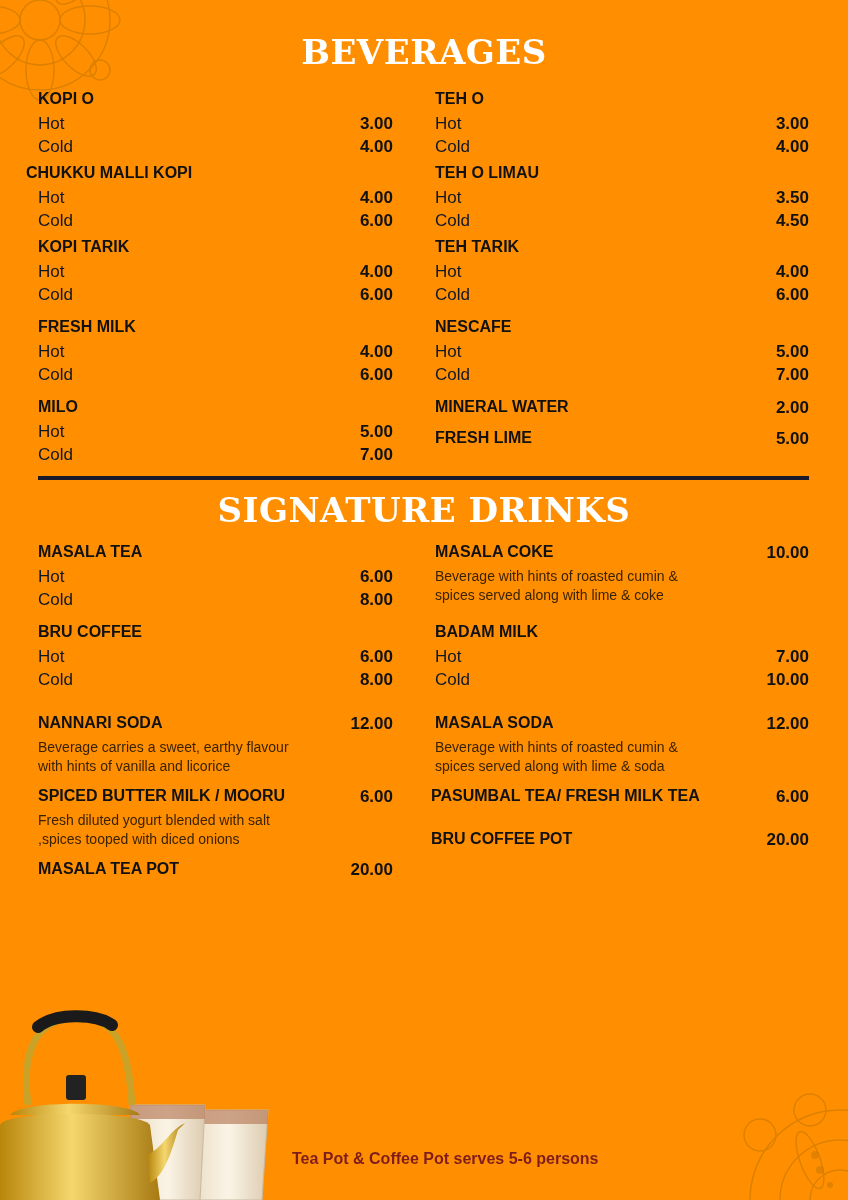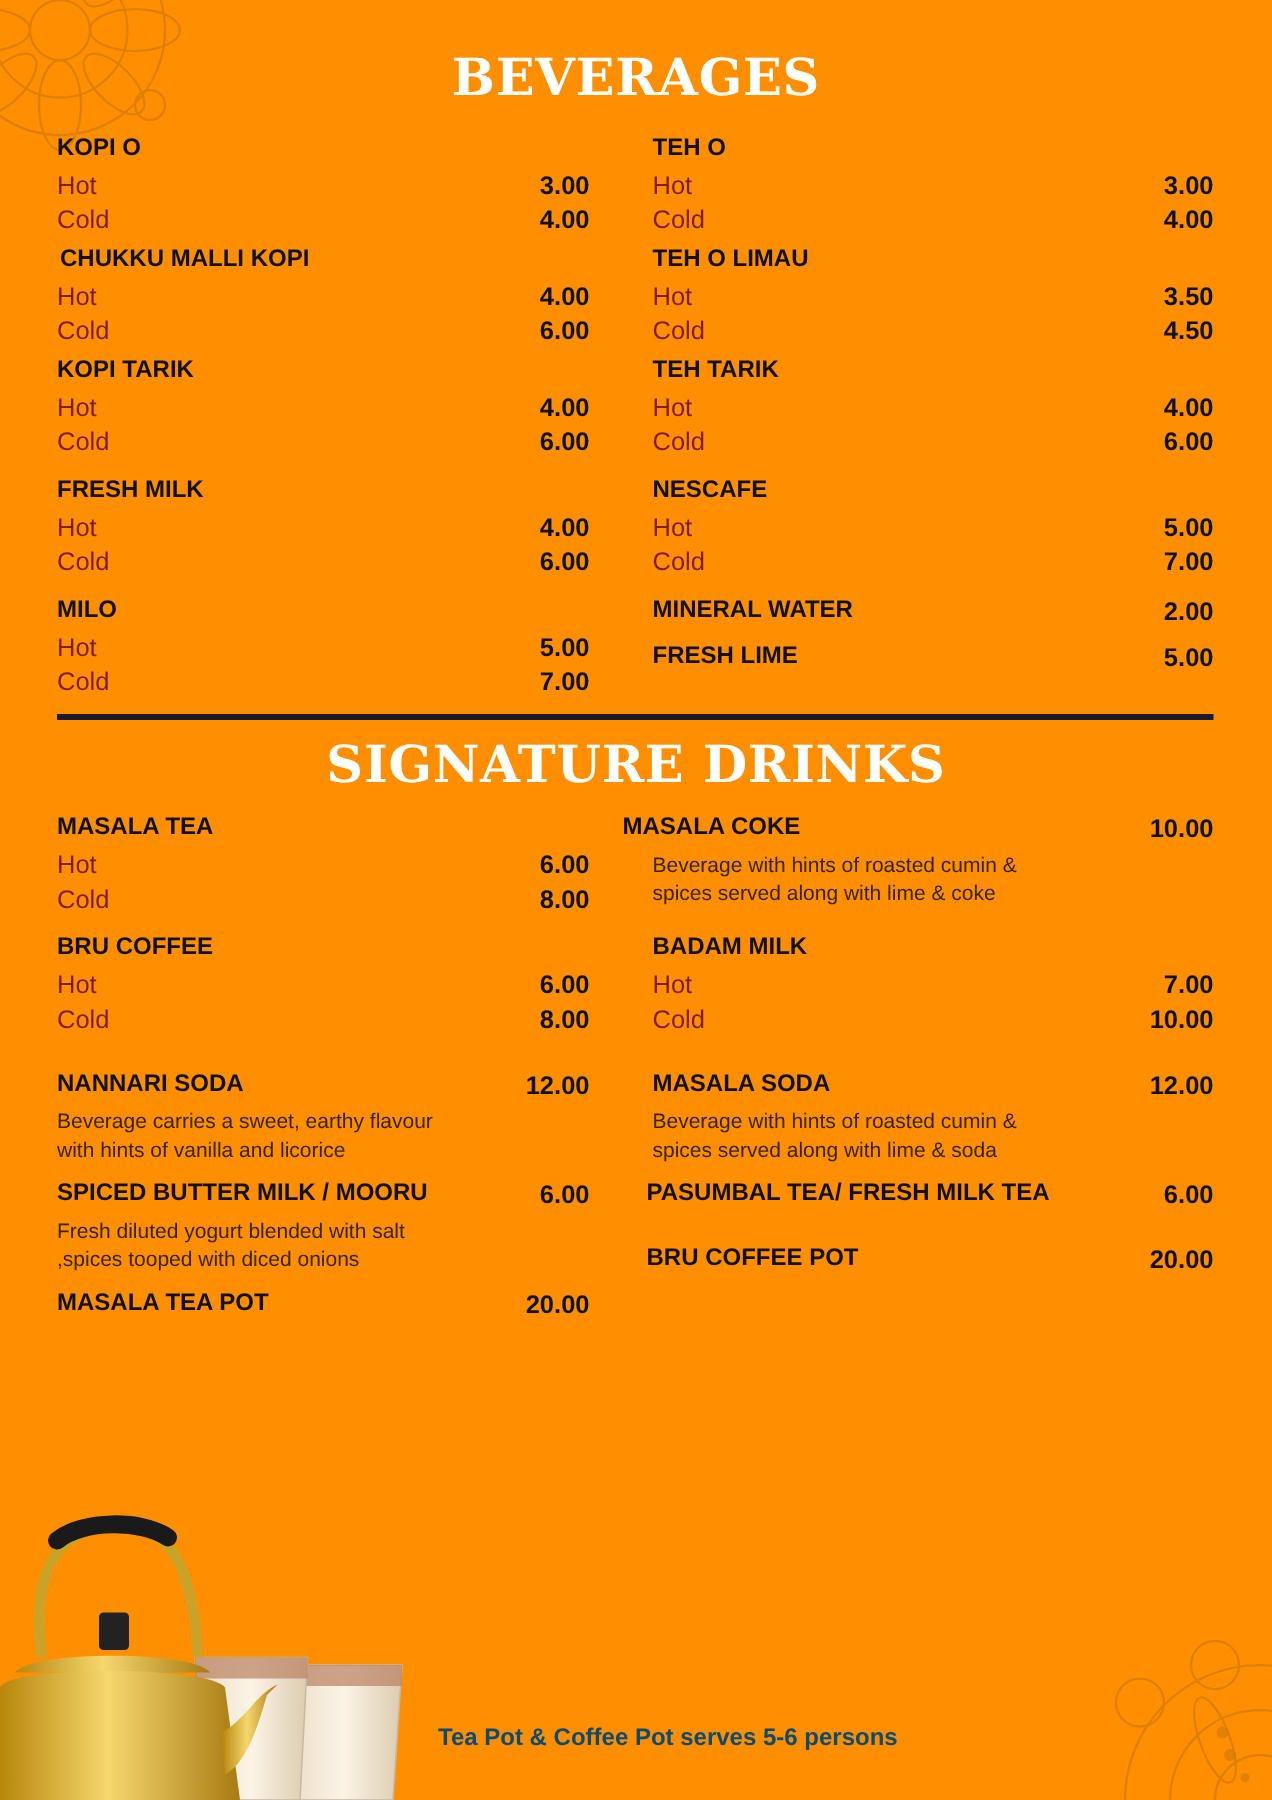--- a/index.html
+++ b/index.html
@@ -1,24 +1,24 @@
 <!DOCTYPE html>
 <html><head>
 <meta charset="utf-8">
 <style>
   html, body { margin:0; padding:0; }
   body { width:848px; height:1200px; background:#ff8f00; position:relative; overflow:hidden; font-family:"Liberation Sans", sans-serif; color:#111; }
   .mandala { position:absolute; }
   .title { position:absolute; left:0; width:848px; text-align:center; font-family:"DejaVu Serif", serif; font-weight:bold; color:#fff; font-size:34px; letter-spacing:0.5px; }
   .item-name { position:absolute; font-weight:bold; font-size:16px; color:#111; white-space:nowrap; }
   .price { position:absolute; font-weight:bold; font-size:17px; text-align:right; white-space:nowrap; color:#111; }
-  .opt { position:absolute; font-size:17px; color:#7f1d1d; white-space:nowrap; }
+  .opt { position:absolute; font-size:17px; color:#0f172a; white-space:nowrap; }
   .desc { position:absolute; font-size:14px; line-height:19px; color:#3a2200; white-space:nowrap; }
   .divider { position:absolute; left:38px; width:771px; height:4px; background:#1a1a2a; top:476px; }
-  .footer { position:absolute; left:292px; top:1150px; color:#0c4a6e; font-weight:bold; font-size:16px; }
+  .footer { position:absolute; left:292px; top:1150px; color:#7f1d1d; font-weight:bold; font-size:16px; }
 </style>
 </head>
 <body>
 
 <svg class="mandala" style="left:-60px;top:-60px" width="240" height="200" viewBox="0 0 240 200">
   <g fill="none" stroke="#d07a00" stroke-width="1.5" opacity="0.7">
     <circle cx="100" cy="80" r="20"></circle>
       <circle cx="100" cy="80" r="45"></circle>
       <circle cx="100" cy="80" r="70"></circle>
     <g id="petals">
@@ -54,21 +54,21 @@
 
 <div id="bev">
     <div class="">
       <div class="item-name" style="left: 38px; top: 90px;">KOPI O</div>
       <div class="opt" style="left: 38px; top: 114px;">Hot</div>
       <div class="price" style="right: 455px; top: 114px;">3.00</div>
       <div class="opt" style="left: 38px; top: 137px;">Cold</div>
       <div class="price" style="right: 455px; top: 137px;">4.00</div>
     </div>
     <div class="">
-      <div class="item-name" style="left: 40px; top: 164px;">CHUKKU MALLI KOPI</div>
+      <div class="item-name" style="left: 26px; top: 164px;">CHUKKU MALLI KOPI</div>
       <div class="opt" style="left: 38px; top: 188px;">Hot</div>
       <div class="price" style="right: 455px; top: 188px;">4.00</div>
       <div class="opt" style="left: 38px; top: 211px;">Cold</div>
       <div class="price" style="right: 455px; top: 211px;">6.00</div>
     </div>
     <div class="">
       <div class="item-name" style="left: 38px; top: 238px;">KOPI TARIK</div>
       <div class="opt" style="left: 38px; top: 262px;">Hot</div>
       <div class="price" style="right: 455px; top: 262px;">4.00</div>
       <div class="opt" style="left: 38px; top: 285px;">Cold</div>
@@ -153,21 +153,21 @@
       <div class="item-name" style="left: 38px; top: 787px;">SPICED BUTTER MILK / MOORU</div>
       <div class="price" style="right: 455px; top: 787px;">6.00</div>
       <div class="desc" style="left: 38px; top: 811px;">Fresh diluted yogurt blended with salt</div>
       <div class="desc" style="left: 38px; top: 830px;">,spices tooped with diced onions</div>
     </div>
     <div class="">
       <div class="item-name" style="left: 38px; top: 860px;">MASALA TEA POT</div>
       <div class="price" style="right: 455px; top: 860px;">20.00</div>
     </div>
     <div class="">
-      <div class="item-name" style="left: 415px; top: 543px;">MASALA COKE</div>
+      <div class="item-name" style="left: 435px; top: 543px;">MASALA COKE</div>
       <div class="price" style="right: 39px; top: 543px;">10.00</div>
       <div class="desc" style="left: 435px; top: 567px;">Beverage with hints of roasted cumin &amp;</div>
       <div class="desc" style="left: 435px; top: 586px;">spices served along with lime &amp; coke</div>
     </div>
     <div class="">
       <div class="item-name" style="left: 435px; top: 623px;">BADAM MILK</div>
       <div class="opt" style="left: 435px; top: 647px;">Hot</div>
       <div class="price" style="right: 39px; top: 647px;">7.00</div>
       <div class="opt" style="left: 435px; top: 670px;">Cold</div>
       <div class="price" style="right: 39px; top: 670px;">10.00</div>

